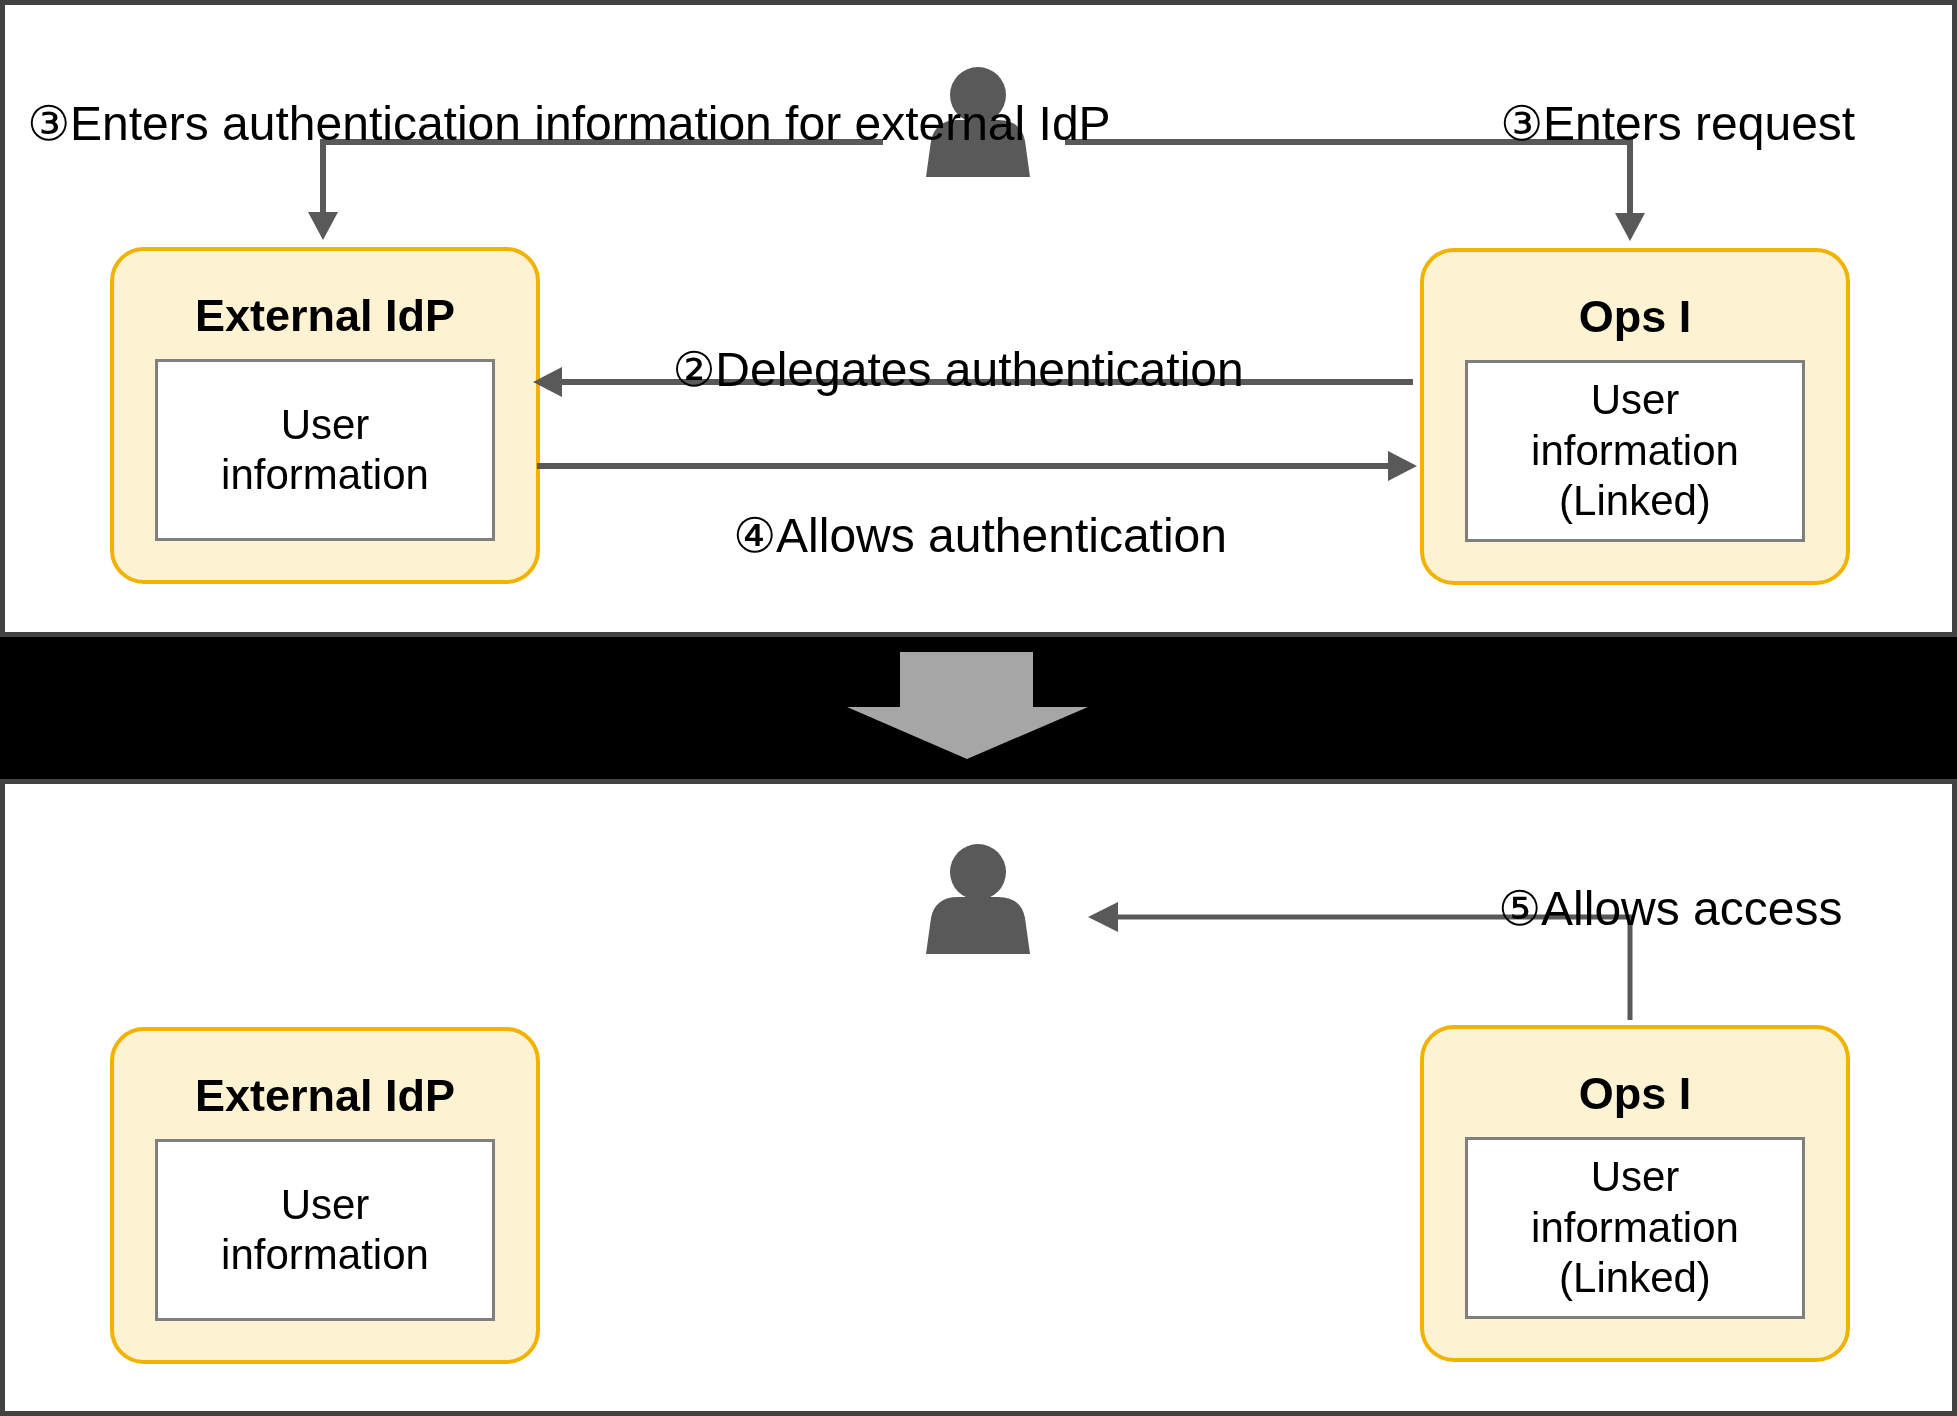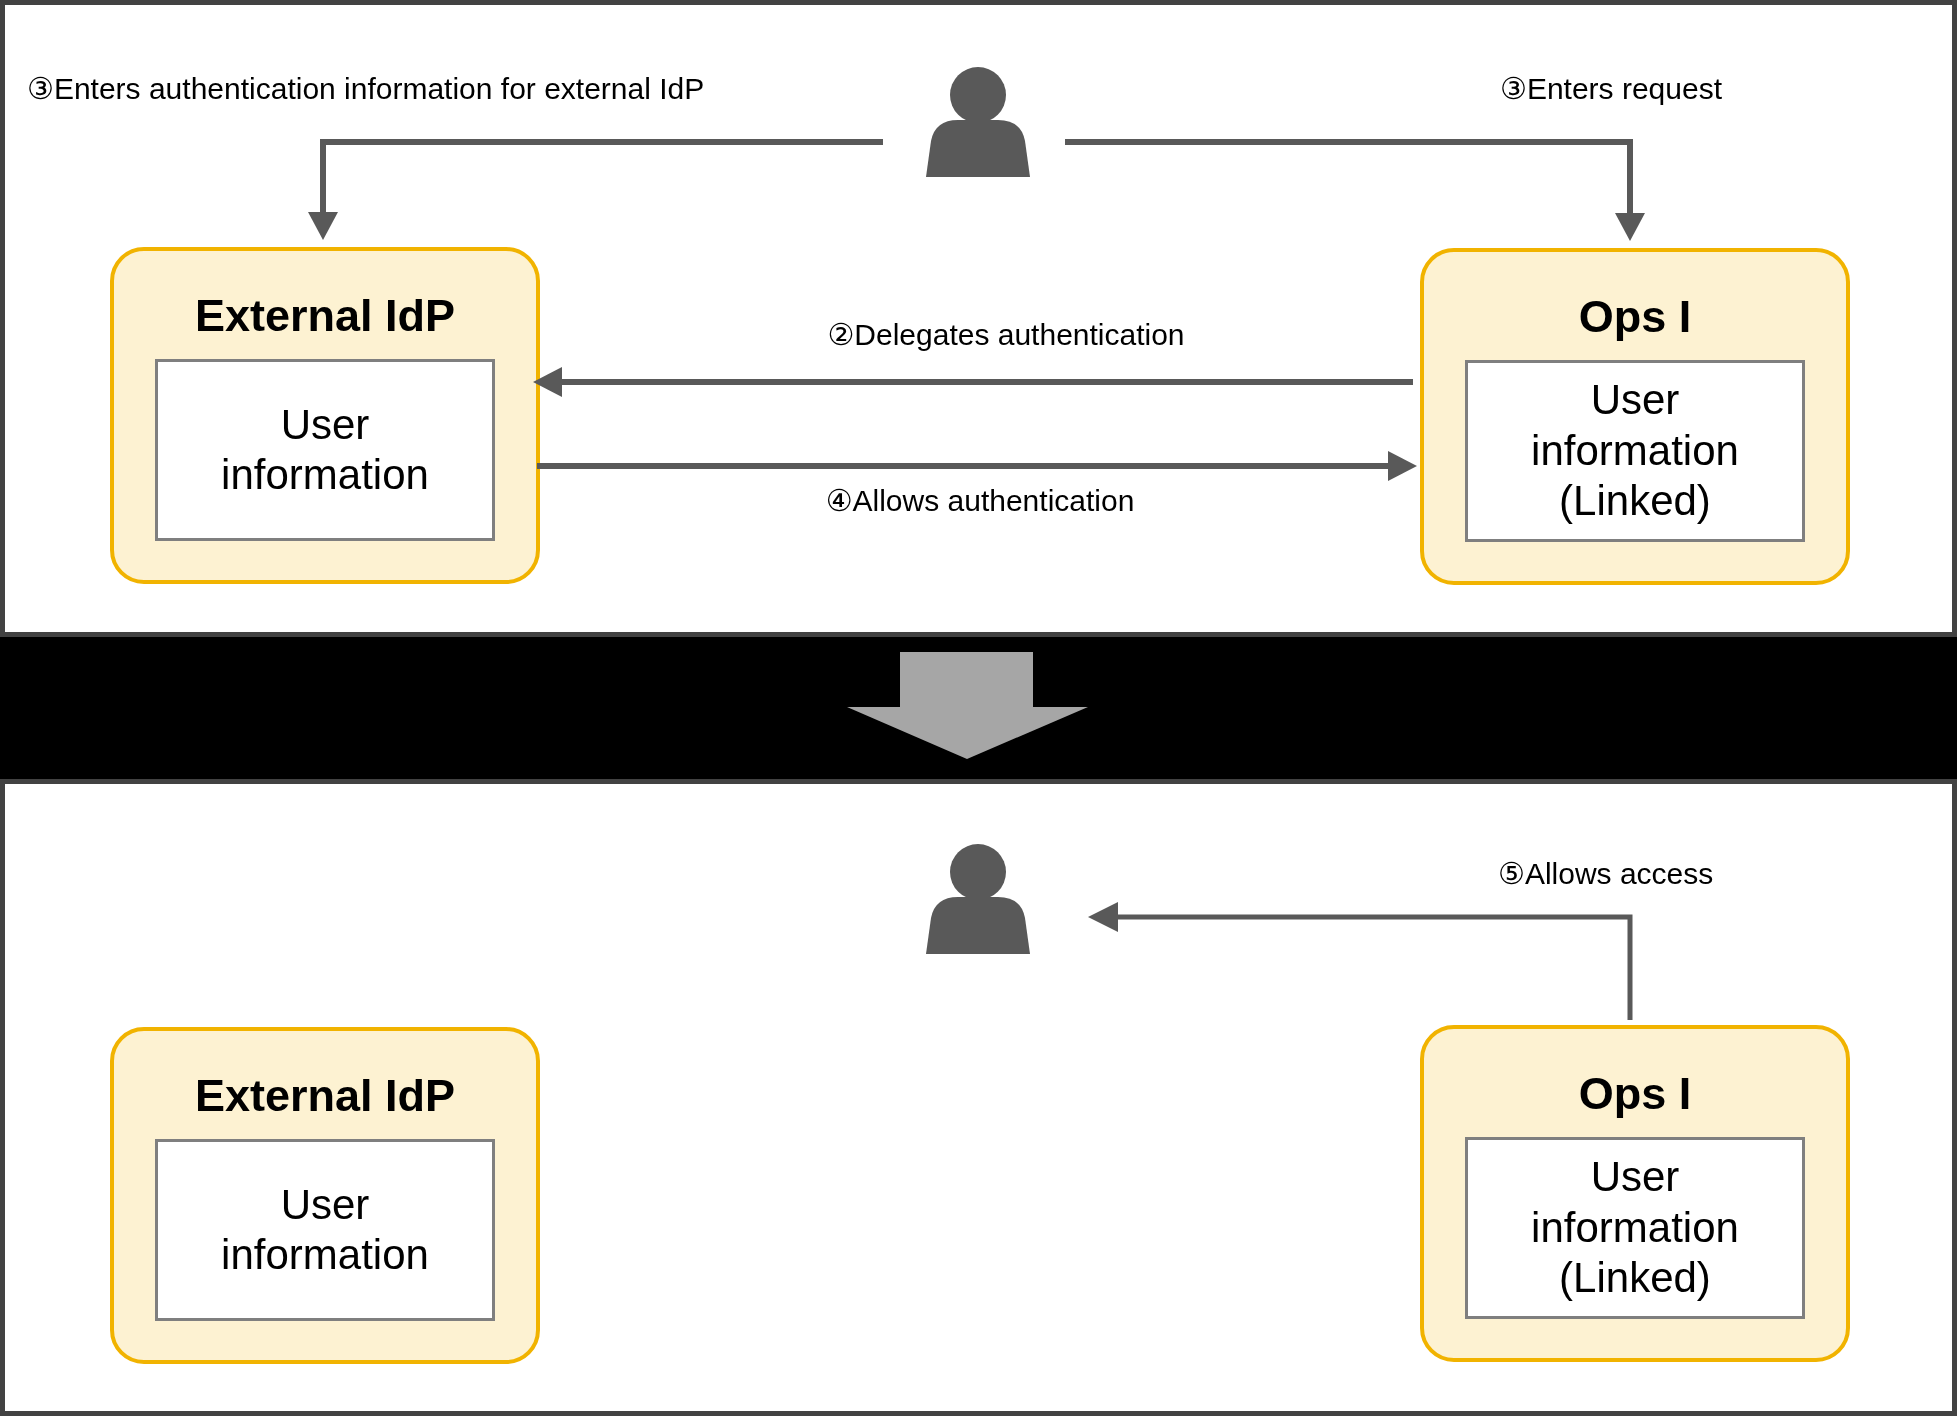--- a/index.html
+++ b/index.html
@@ -15,23 +15,24 @@
     position:absolute;
     left:0;width:1957px;height:637px;
     background:#fff;
     border:5px solid #424242;
     box-sizing:border-box;
   }
   .panel.before{top:0;}
   .panel.after{top:779px;padding-left:21px;}
   .flow-label{
     position:absolute;
-    font-size:30px;
+    font-size:48px;
     white-space:nowrap;
     z-index:5;
+    margin-top:24px;
   }
   .flow-label.centered{text-align:center;}
   .node-box{
     position:absolute;
     width:430px;height:337px;
     background:#fdf2d2;
     border:4px solid #f1b300;
     border-radius:34px;
     box-sizing:border-box;
     z-index:2;
@@ -75,21 +76,21 @@
 <body>
 
 <div class="canvas">
 
   <div class="panel before">
 
     <div class="flow-label" style="left:22px;top:66px;">③Enters authentication information for external IdP</div>
 
     <div class="flow-label" style="left:1495px;top:66px;">③Enters request</div>
 
-    <div class="flow-label centered" style="left:535px;top:312px;width:836px;padding-left:48px;">②Delegates authentication</div>
+    <div class="flow-label centered" style="left:535px;top:312px;width:836px;">②Delegates authentication</div>
 
     <div class="flow-label centered" style="left:535px;top:478px;width:880px;">④Allows authentication</div>
 
     <svg class="person" style="left:913px;top:62px;" viewBox="0 0 120 110">
       <circle cx="60" cy="28" r="28" fill="#595959"></circle>
       <path d="M8,110 L13,74 Q17,53 40,53 L80,53 Q103,53 107,74 L112,110 Z" fill="#595959"></path>
     </svg>
 
     <div class="node-box" style="left:105px;top:242px;">
       <div class="node-title">External IdP</div>

